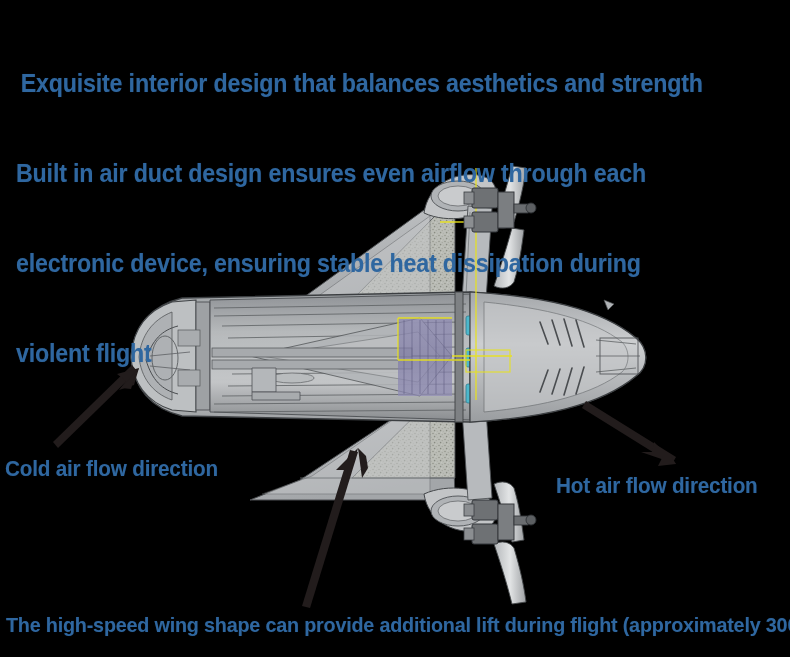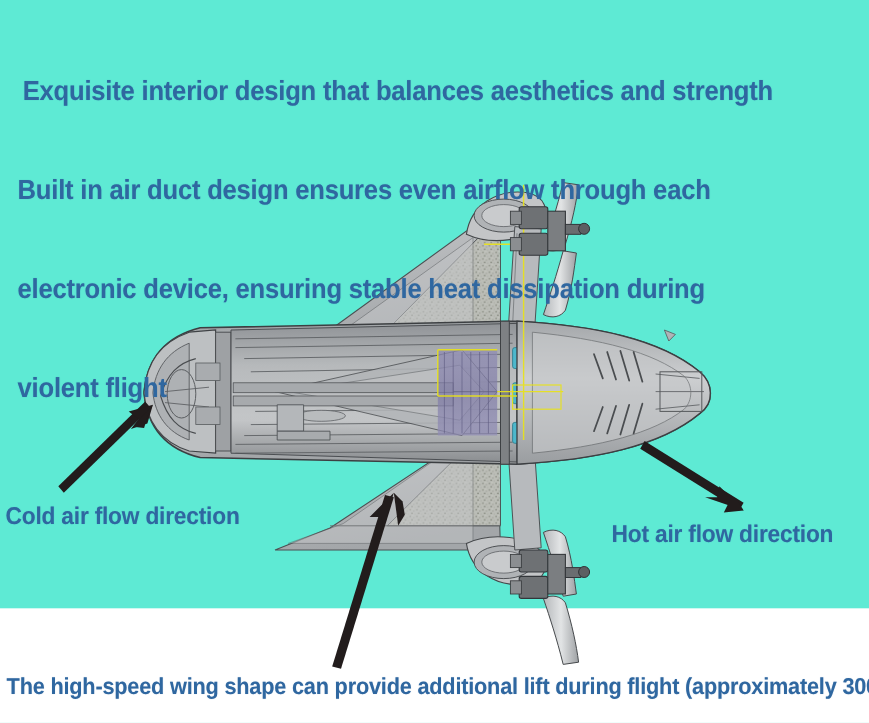--- a/index.html
+++ b/index.html
@@ -1,21 +1,21 @@
 <!DOCTYPE html>
 <html><head>
 <meta charset="utf-8">
 <title>Aircraft Interior Design Annotated Diagram</title>
 <style>
   html,body{margin:0;padding:0;background:#ffffff;}
   body{
     width:790px;height:657px;overflow:hidden;position:relative;
     font-family:"Liberation Sans","DejaVu Sans",sans-serif;
   }
-  #stage{position:absolute;left:0;top:0;width:790px;height:553px;background:#5eead4;}
+  #stage{position:absolute;left:0;top:0;width:790px;height:657px;background:#000000;}
 
   
   .hdr{
     position:absolute;left:16px;top:8px;width:760px;
     color:#2f67a0;
     font-weight:700;
     font-size:25px;
     line-height:30px;
     letter-spacing:-0.2px;
     transform:scaleX(0.93);

